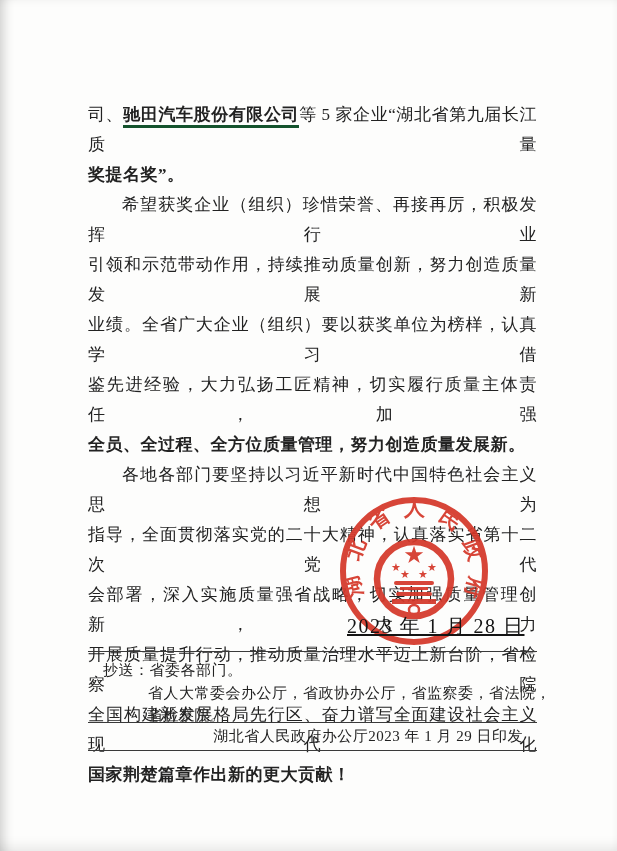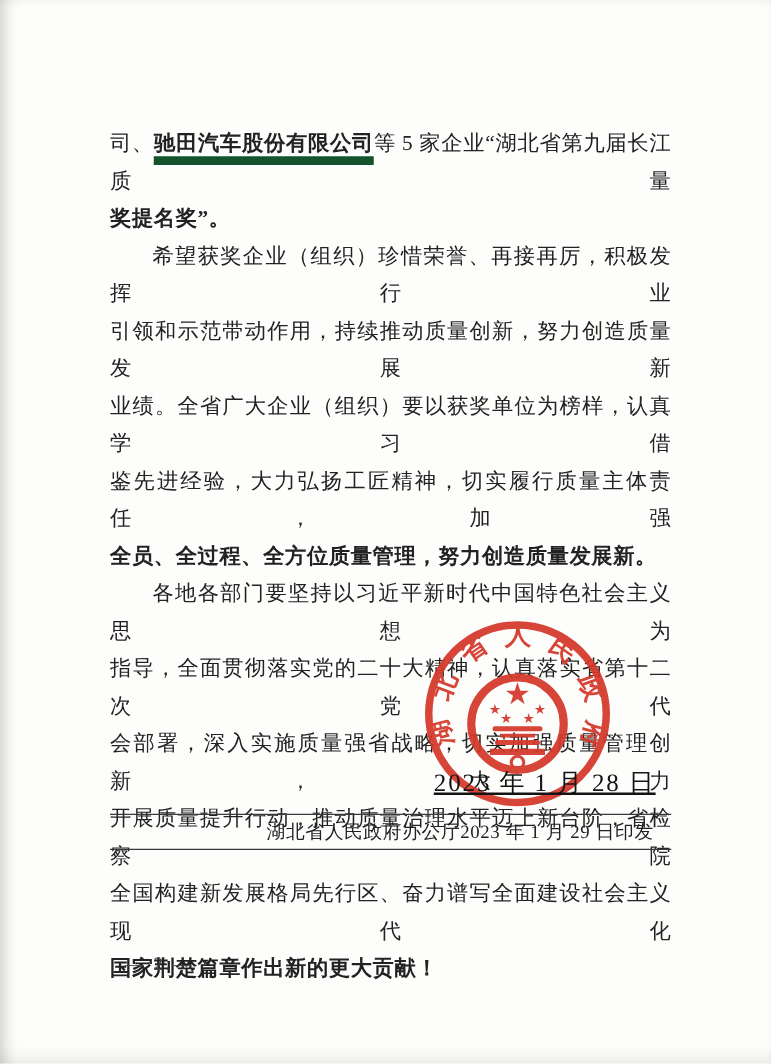--- a/index.html
+++ b/index.html
@@ -35,21 +35,21 @@
     font-size: 17px;
     line-height: 30px;
     letter-spacing: 0.5px;
     color: #222;
   }
   .bline { width: 100%; white-space: nowrap; }
   .jline { text-align: justify; text-align-last: justify; white-space: normal; }
   .lline { text-align: center; text-align-last: left; font-weight: bold; }
   .ind   { text-indent: 2em; }
   .company-underline {
-    border-bottom: 7px solid #14532d;
+    border-bottom: 3px solid #14532d;
     padding-bottom: 1px;
     font-weight: bold;
   }
 
   
   .seal {
     position: absolute;
     left: 334px;
     top: 491px;
     width: 160px;
@@ -158,20 +158,25 @@
           <rect x="62" y="101" width="36" height="4" rx="2"></rect>
           <rect x="58" y="108" width="44" height="5"></rect>
         </g>
         <circle cx="80" cy="119" r="5" fill="none" stroke-width="2.5"></circle>
       </g>
     </svg>
   </div>
   <div class="seal-date">2023 年 1 月 28 日</div>
 
   <div class="footer">
+    <div class="cc-section">
+      <div class="cc-line cc-line1">抄送：省委各部门。</div>
+      <div class="cc-line cc-line-cont">省人大常委会办公厅，省政协办公厅，省监察委，省法院，</div>
+      <div class="cc-line cc-line-cont">省检察院。</div>
+    </div>
     <div class="issuer-row">
       <span>湖北省人民政府办公厅</span>
       <span>2023 年 1 月 29 日印发</span>
     </div>
   </div>
 
   <div class="page-number">— 2 —</div>
 
 </div>
 

